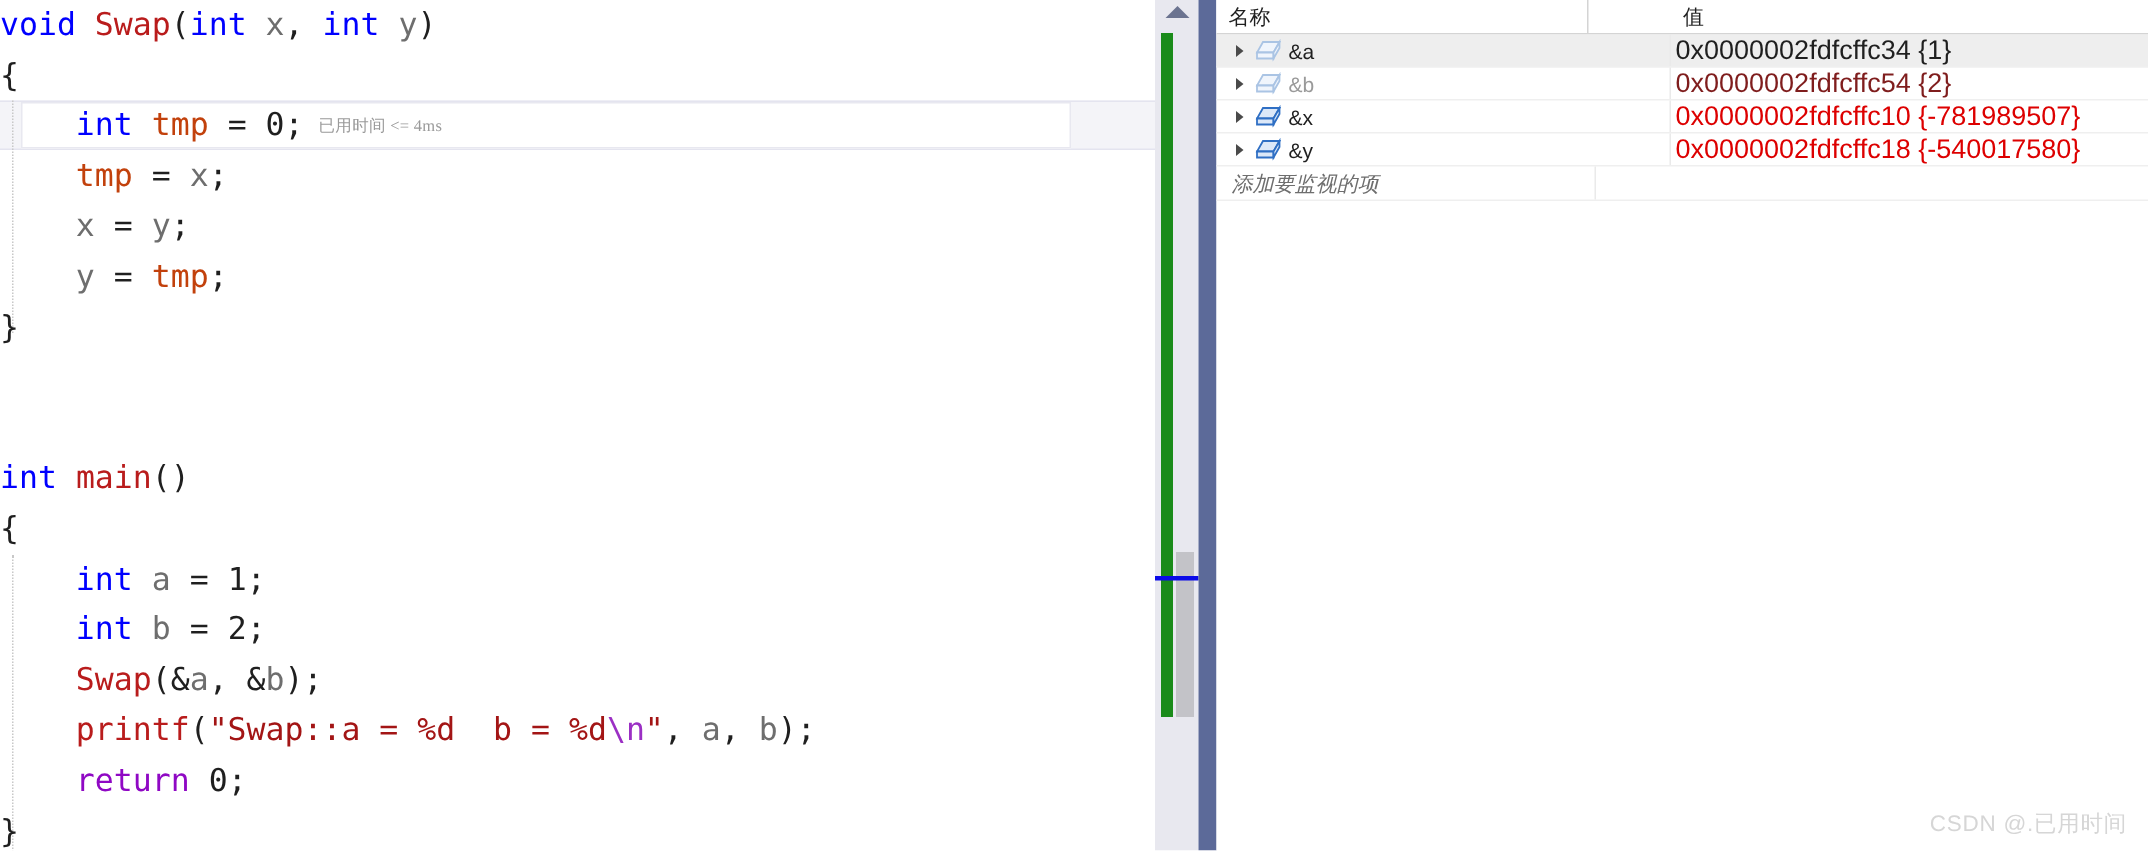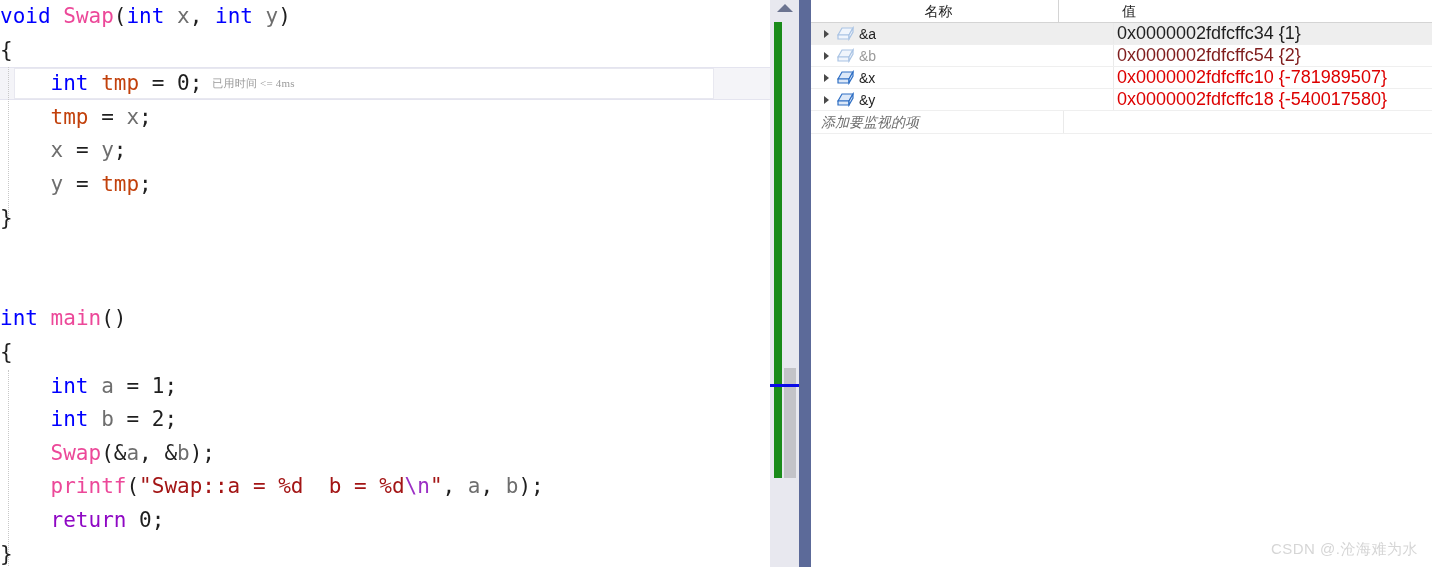--- a/index.html
+++ b/index.html
@@ -72,21 +72,21 @@
     left: 14px; top: 0px;
     right: 56px; bottom: 0px;
     background: #ffffff;
     border: 1px solid #e8e8f0;
     box-sizing: border-box;
   }
 
   
   .kw      { color: #0000ff; }          
   .ctl     { color: #8f08c4; }          
-  .fn      { color: #ec4899; }          
+  .fn      { color: #b91c1c; }          
   .id      { color: #6e6e6e; }          
   .idd     { color: #c2410c; }          
   .num     { color: #1f1f1f; }
   .pun     { color: #1f1f1f; }
   .str     { color: #a31515; }
   .esc     { color: #9b2fc4; }
   .brace   { color: #1f1f1f; }
 
   
   .elapsed {
@@ -159,21 +159,21 @@
   .wh-cell {
     position: absolute;
     top: 0;
     height: 22px;
     line-height: 22px;
     font-size: 14px;
     color: #1f1f1f;
     padding-left: 8px;
     box-sizing: border-box;
   }
-  .wh-name { left: 0px; width: 248px; border-right: 1px solid #d4d4d4; text-align: center; }
+  .wh-name { left: 0px; width: 248px; border-right: 1px solid #d4d4d4; }
   .wh-value { left: 303px; width: 318px; }
 
   .watch-row {
     position: relative;
     height: 21px;
     border-bottom: 1px solid #efefef;
   }
   .watch-row.selected { background: #eeeeee; }
 
   .wr-name {
@@ -345,15 +345,15 @@
         </div>
       </div>
 
     <div class="addwatch-row">
       <div class="aw-name">添加要监视的项</div>
       <div class="aw-val"></div>
     </div>
 
   </div>
 
-  <div id="watermark">CSDN @.沧海难为水</div>
+  <div id="watermark">CSDN @.已用时间</div>
 
 </div>
 
 </body></html>

